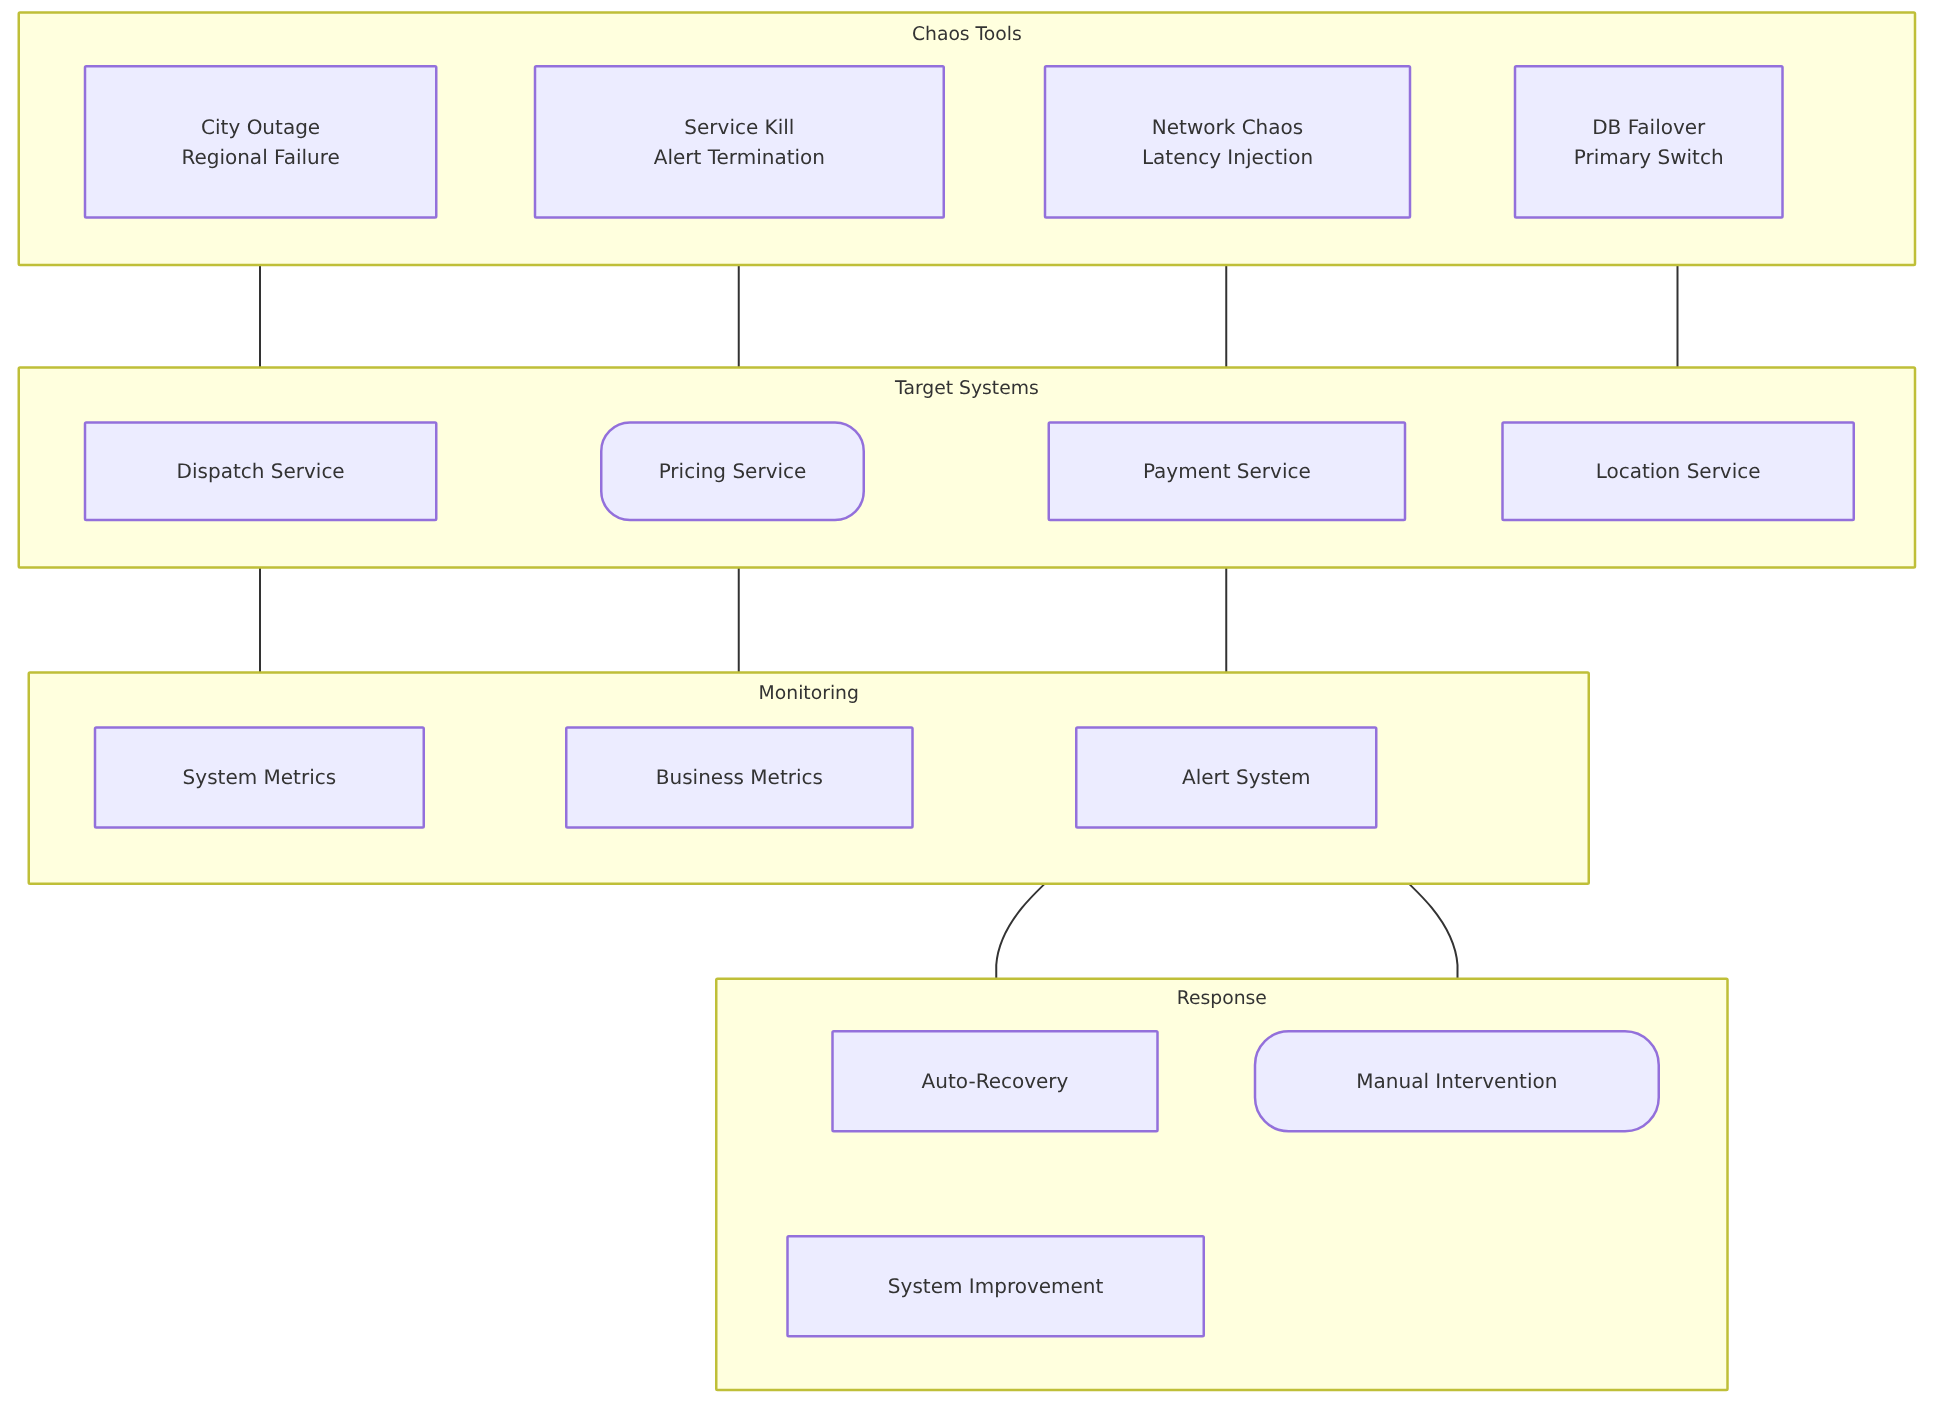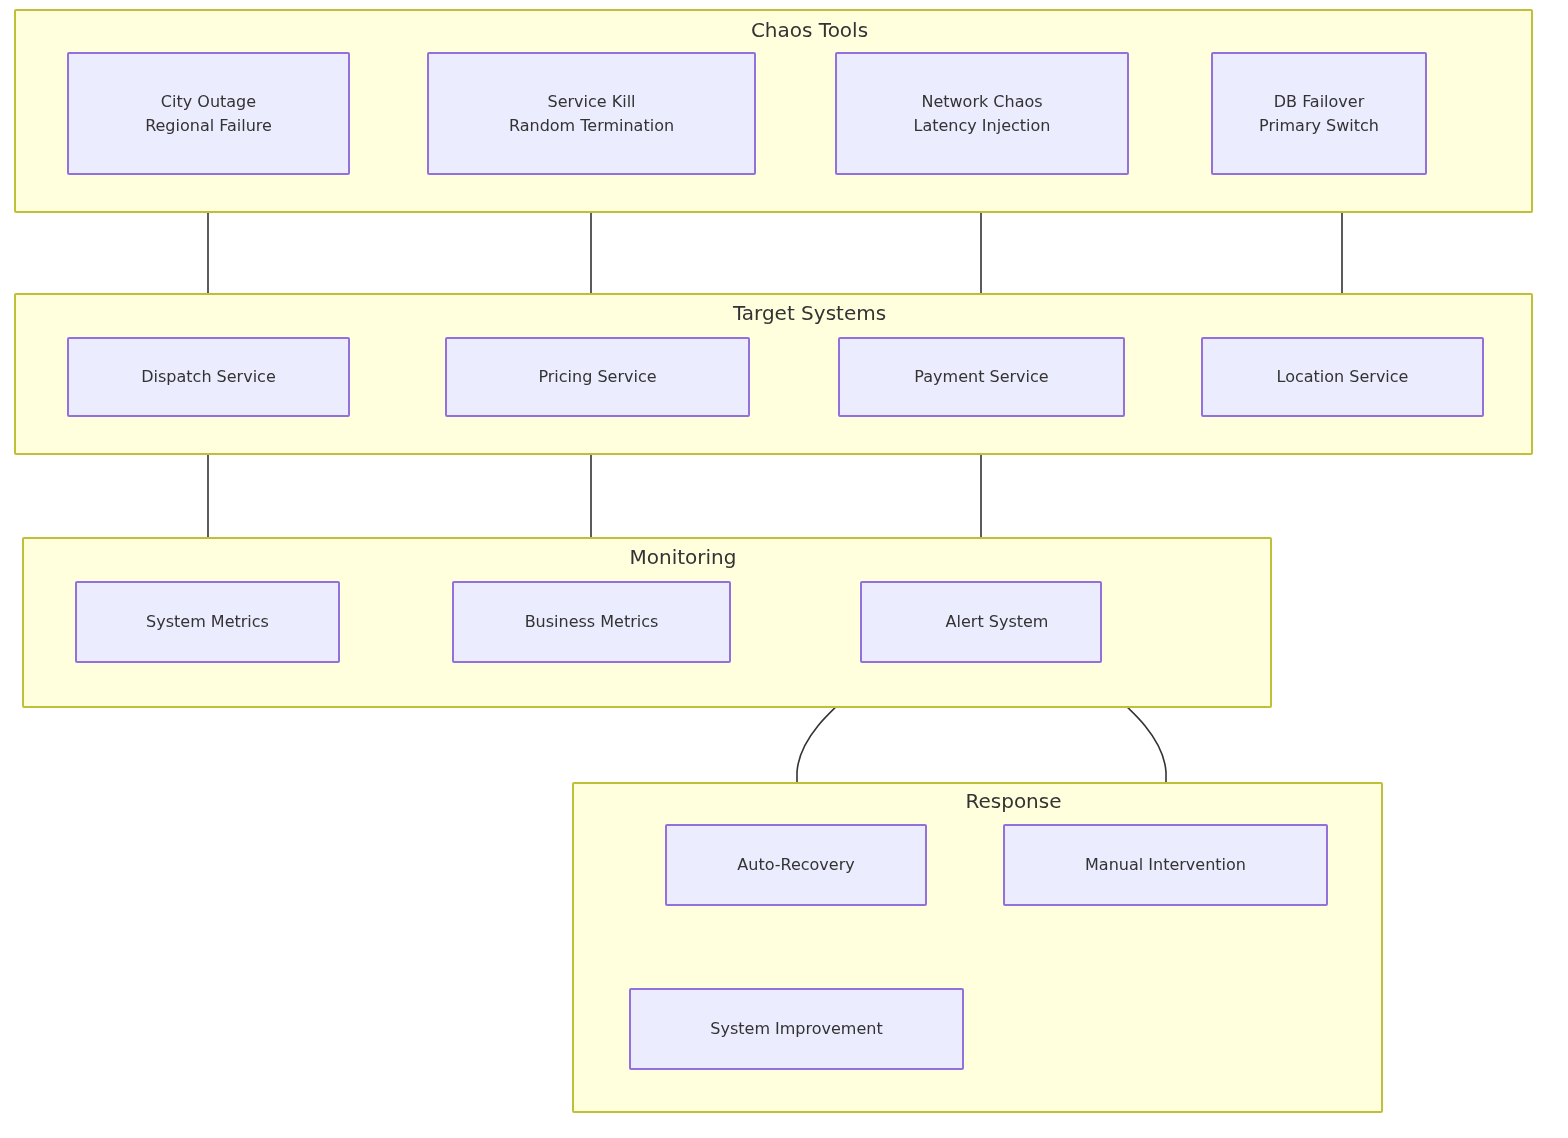--- a/index.html
+++ b/index.html
@@ -29,25 +29,24 @@
   .cluster {
     position: absolute;
     background: #ffffde;
     border: 2px solid #bfbf38;
     border-radius: 2px;
     box-sizing: border-box;
   }
   .cluster-title {
     position: absolute;
     text-align: center;
-    font-size: 20px;
+    font-size: 15px;
     color: #333333;
     white-space: nowrap;
     line-height: 1;
-    margin-left: 36px;
   }
   .node {
     position: absolute;
     background: #ececff;
     border: 2px solid #9370db;
     border-radius: 2px;
     box-sizing: border-box;
     display: flex;
     flex-direction: column;
     align-items: center;
@@ -98,35 +97,35 @@
 
   <div class="cluster" style="left: 572px; top: 782px; width: 811px; height: 331px;"></div>
   <div class="cluster-title" style="left: 572px; top: 791px; width: 811px;">Response</div>
 
   <div class="node" style="left: 67px; top: 52px; width: 283px; height: 123px;">
     <span class="line1">City Outage</span>
     <span class="line2">Regional Failure</span>
   </div>
   <div class="node" style="left: 427px; top: 52px; width: 329px; height: 123px;">
     <span class="line1">Service Kill</span>
-    <span class="line2">Random Termination</span>
+    <span class="line2">Alert Termination</span>
   </div>
   <div class="node" style="left: 835px; top: 52px; width: 294px; height: 123px;">
     <span class="line1">Network Chaos</span>
     <span class="line2">Latency Injection</span>
   </div>
   <div class="node" style="left: 1211px; top: 52px; width: 216px; height: 123px;">
     <span class="line1">DB Failover</span>
     <span class="line2">Primary Switch</span>
   </div>
 
   <div class="node" style="left: 67px; top: 337px; width: 283px; height: 80px;">
     <span class="line1">Dispatch Service</span>
   </div>
-  <div class="node" style="left: 445px; top: 337px; width: 305px; height: 80px;">
+  <div class="node" style="left: 480px; top: 337px; width: 212px; height: 80px; border-radius: 24px;">
     <span class="line1">Pricing Service</span>
   </div>
   <div class="node" style="left: 838px; top: 337px; width: 287px; height: 80px;">
     <span class="line1">Payment Service</span>
   </div>
   <div class="node" style="left: 1201px; top: 337px; width: 283px; height: 80px;">
     <span class="line1">Location Service</span>
   </div>
 
   <div class="node" style="left: 75px; top: 581px; width: 265px; height: 82px;">
@@ -135,20 +134,20 @@
   <div class="node" style="left: 452px; top: 581px; width: 279px; height: 82px;">
     <span class="line1">Business Metrics</span>
   </div>
   <div class="node" style="left: 860px; top: 581px; width: 242px; height: 82px; padding-left: 32px;">
     <span class="line1">Alert System</span>
   </div>
 
   <div class="node" style="left: 665px; top: 824px; width: 262px; height: 82px;">
     <span class="line1">Auto-Recovery</span>
   </div>
-  <div class="node" style="left: 1003px; top: 824px; width: 325px; height: 82px;">
+  <div class="node" style="left: 1003px; top: 824px; width: 325px; height: 82px; border-radius: 28px;">
     <span class="line1">Manual Intervention</span>
   </div>
   <div class="node" style="left: 629px; top: 988px; width: 335px; height: 82px;">
     <span class="line1">System Improvement</span>
   </div>
 
 </div>
 
 </body></html>

